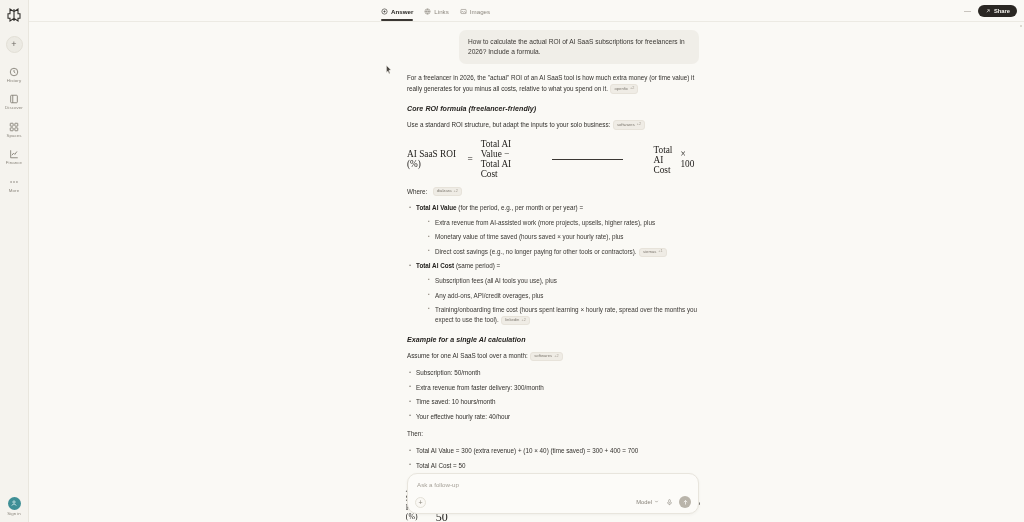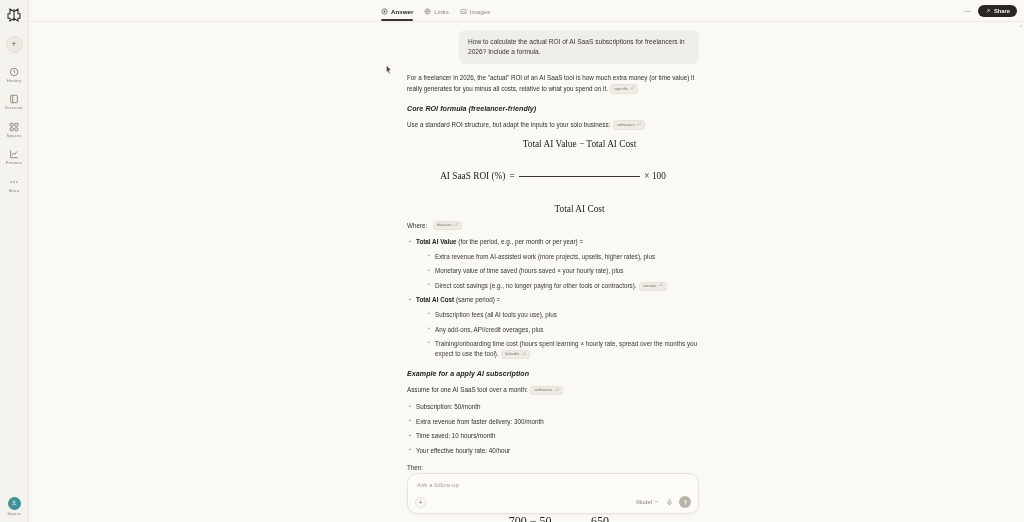--- a/index.html
+++ b/index.html
@@ -126,21 +126,21 @@
   .cite .num { color: #a39d93; font-size: 3.8px; }
 
   
   .formula {
     display: flex; justify-content: center; align-items: center;
     font-family: "Liberation Serif", serif;
     margin: 9px 0 2px 0;
     color: #23211e;
   }
   .fm-row { display: flex; align-items: center; gap: 4px; font-size: 9.3px; }
-  .frac { display: inline-flex; flex-direction: column; align-items: center; gap: 26px; }
+  .frac { display: inline-flex; flex-direction: row; align-items: center; gap: 26px; }
   .frac .num2 { padding: 0 4px 1px 4px; font-size: 9.3px; }
   .frac .bar { width: 100%; height: 1px; background: #3a3733; }
   .frac .den { padding: 1px 4px 0 4px; font-size: 9.3px; }
   .frac.sm .num2, .frac.sm .den { font-size: 12px; }
   .fm-row.sm { font-size: 7.8px; gap: 3px; }
 
   ul.l1 { list-style: none; margin-top: 7px; }
   ul.l1 > li {
     position: relative; padding-left: 9px;
     font-size: 6.3px; line-height: 1.6; color: #32302c;
@@ -387,21 +387,21 @@
               <li><span>Subscription fees (all AI tools you use), plus</span></li>
               <li><span>Any add-ons, API/credit overages, plus</span></li>
               <li><span>Training/onboarding time cost (hours spent learning × hourly rate, spread over the months you expect to use the tool).</span><span class="cite">
                     <span>linkedin</span>
                     <span class="num">+2</span>
                   </span></li>
             </ul>
           </li>
         </ul>
 
-        <h3 class="sec">Example for a apply AI subscription</h3>
+        <h3 class="sec">Example for a single AI calculation</h3>
 
         <div class="lead">
           <span>Assume for one AI SaaS tool over a month:</span><span class="cite">
               <span>softwares</span>
               <span class="num">+2</span>
             </span>
         </div>
 
         <ul class="l1">
           <li><span>Subscription: 50/month</span></li>

